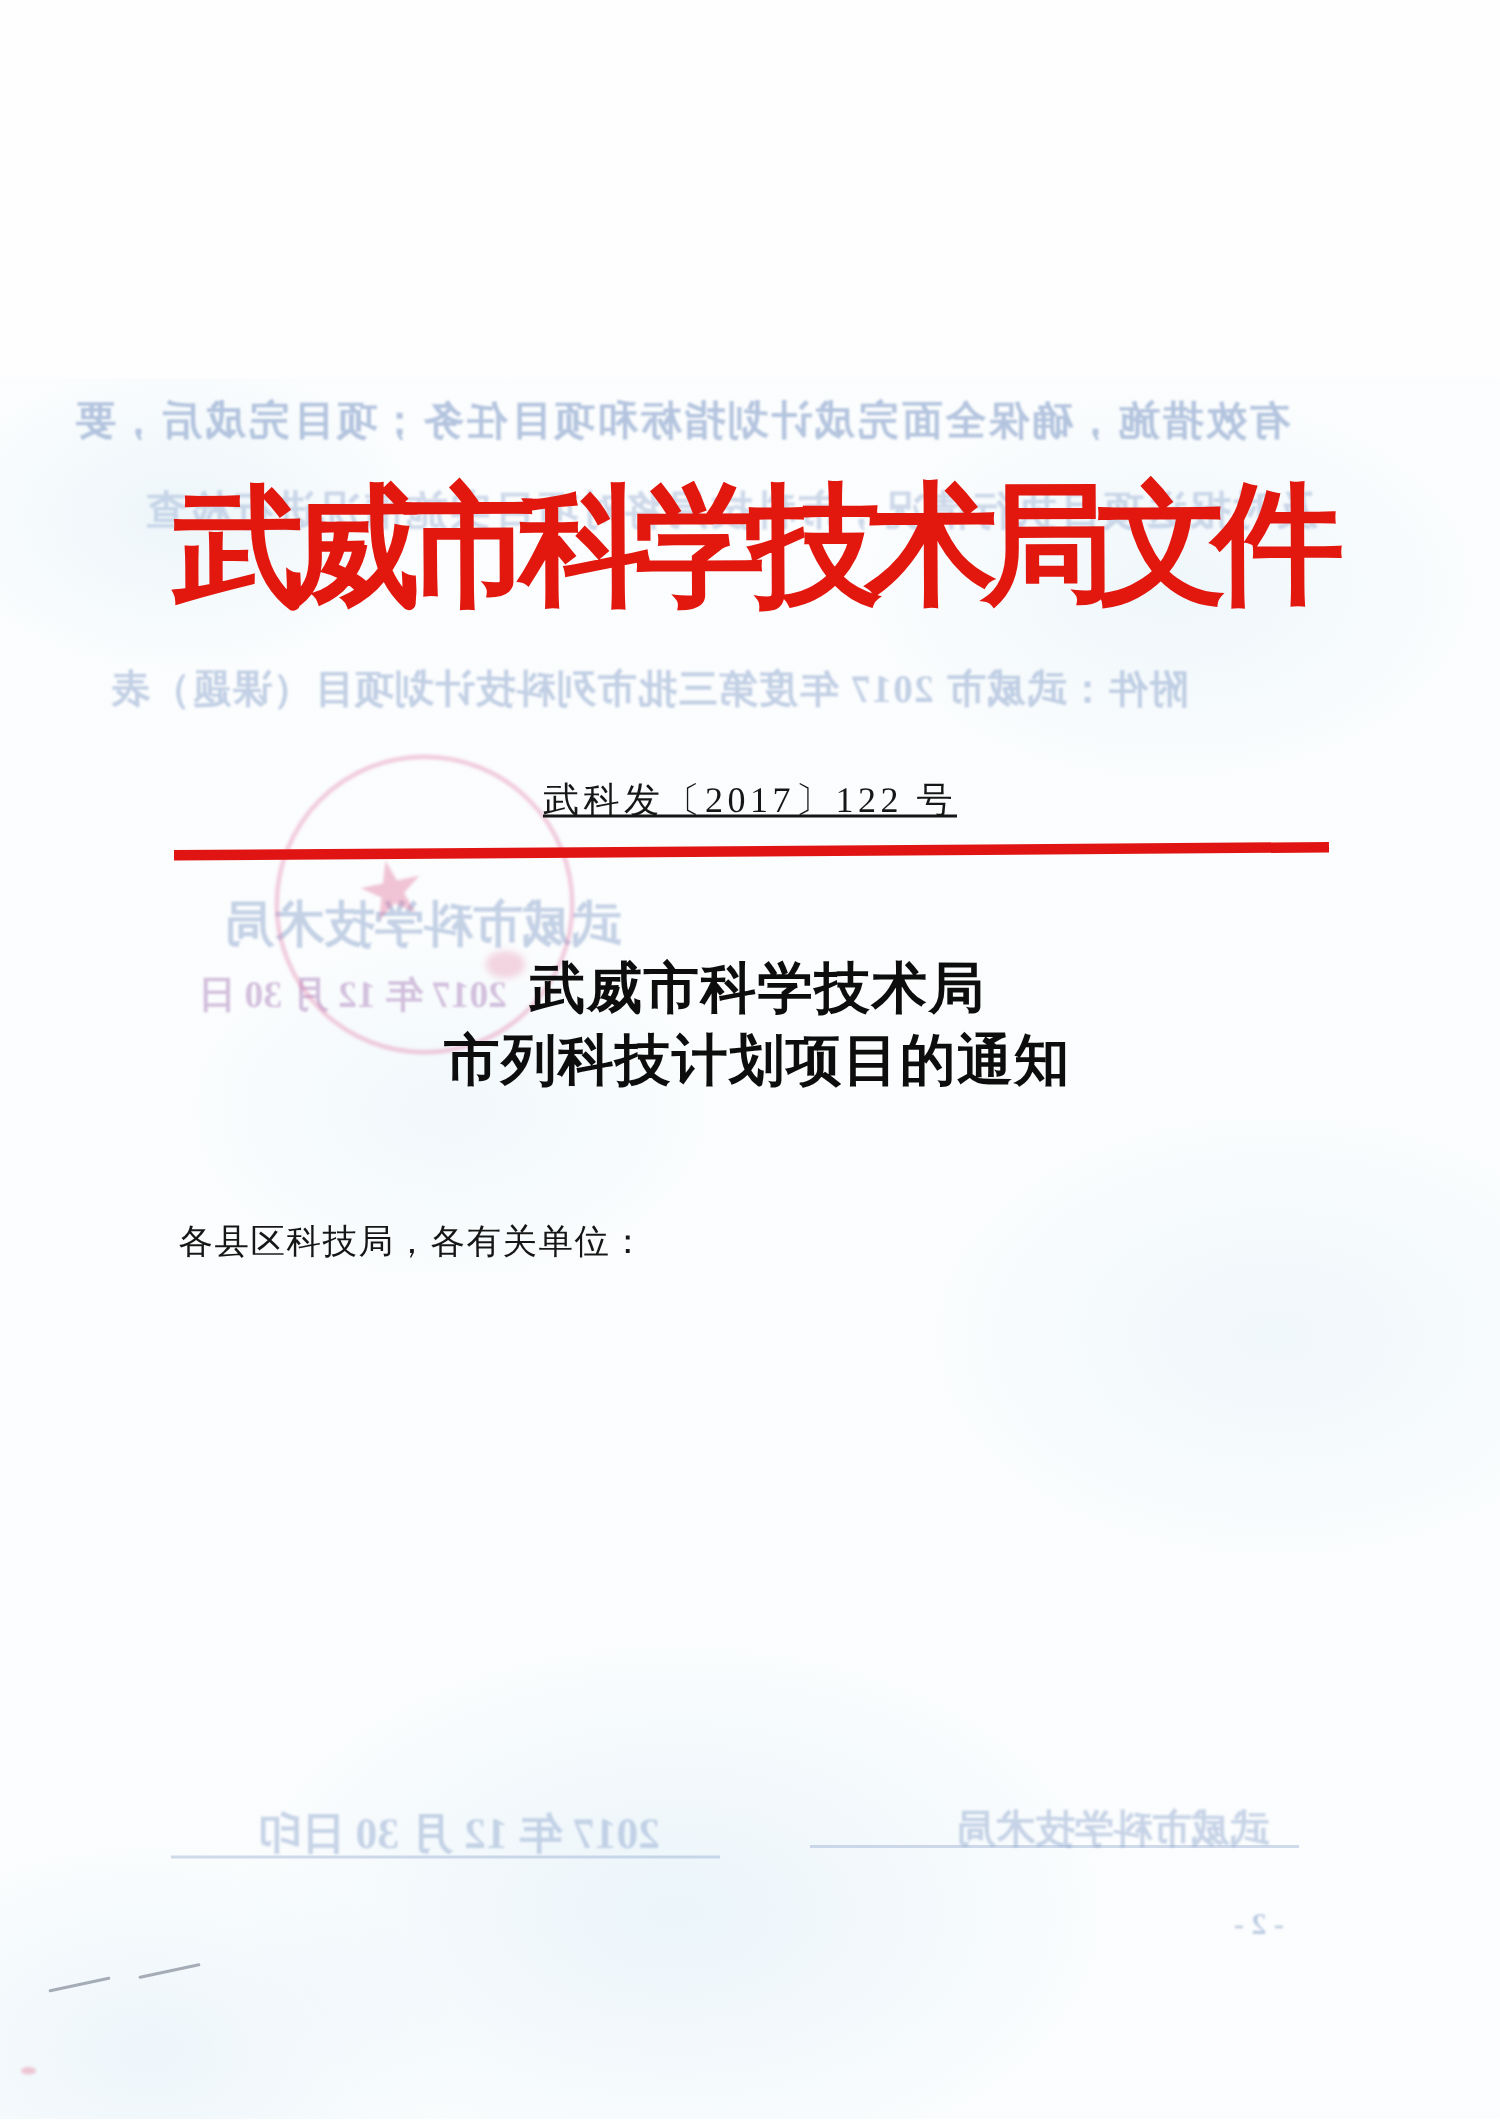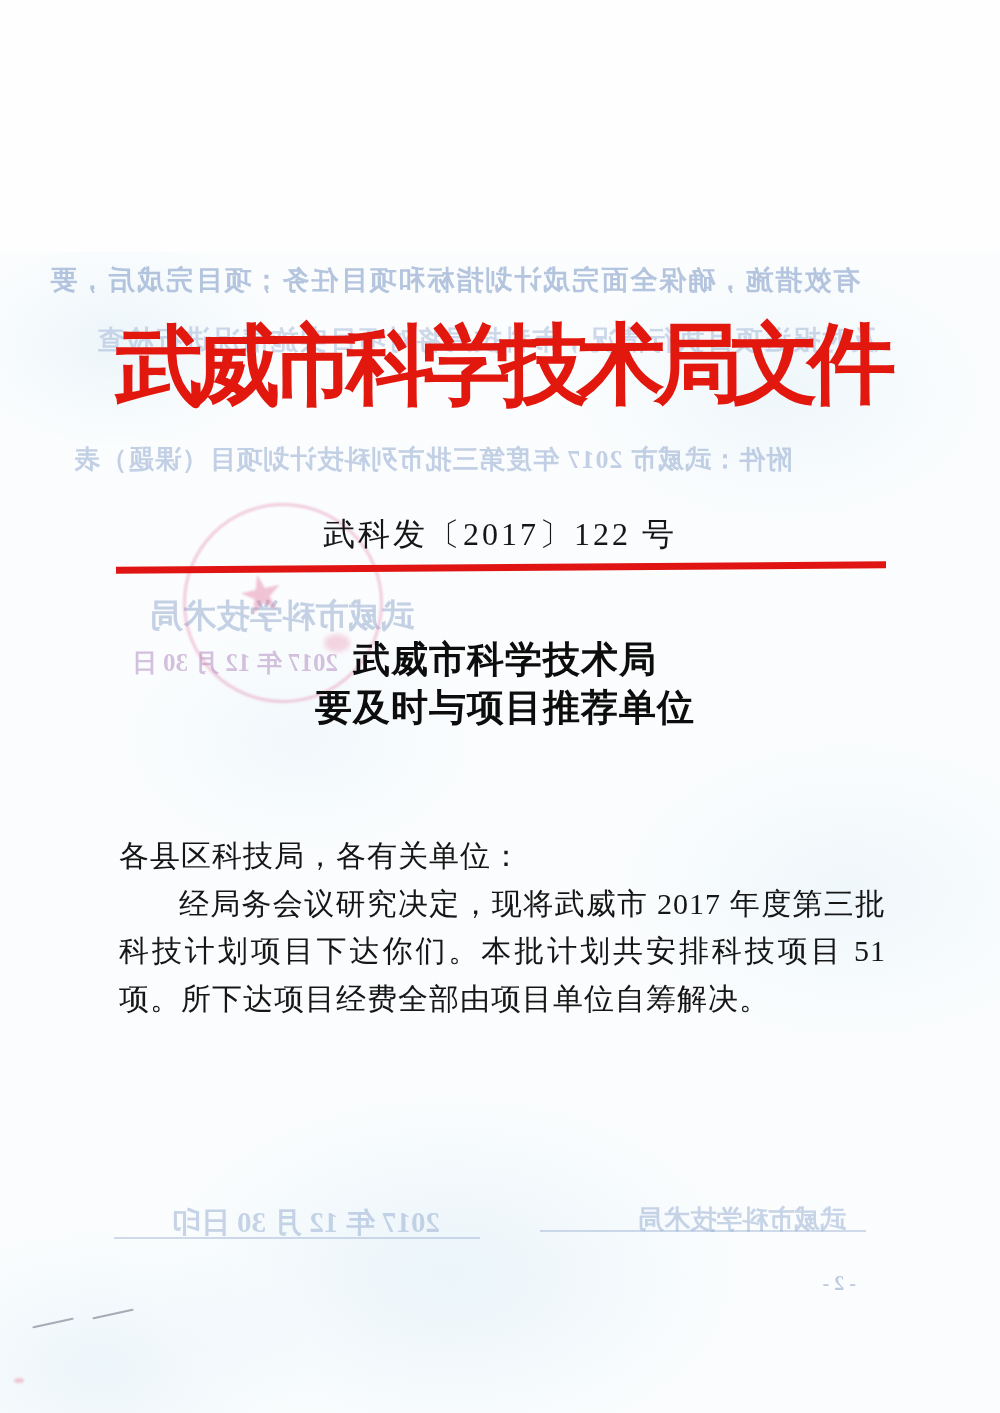--- a/index.html
+++ b/index.html
@@ -54,24 +54,25 @@
     font-size:88px;line-height:108px;font-weight:bold;
     letter-spacing:-11px;
     color:var(--masthead-red,#e2170e);
     transform:rotate(-.25deg);
     z-index:5;
     white-space:nowrap;
   }
   .docnum{
     position:absolute;left:0;right:0;top:514px;
     text-align:center;
-    font-size:32px;line-height:40px;
+    font-size:24px;line-height:40px;
     letter-spacing:3px;
     color:var(--ink,#161616);
     z-index:5;
+    text-decoration:underline;
   }
   .redline{
     position:absolute;left:116px;top:564px;width:770px;height:7px;
     background:var(--rule-red,#e01513);
     transform:rotate(-.4deg);
     z-index:5;
   }
   
   .seal{
     position:absolute;left:183px;top:503px;width:194px;height:194px;
@@ -95,22 +96,22 @@
   .title-block{
     position:absolute;left:10px;right:0;top:636px;
     text-align:center;
     font-size:37px;line-height:48px;font-weight:bold;
     color:#0d0d0d;
     letter-spacing:1px;
     z-index:5;
   }
   
   .body{
-    position:absolute;left:119px;top:832px;width:767px;
-    font-size:30px;line-height:47.5px;
+    position:absolute;left:119px;top:804px;width:767px;
+    font-size:23px;line-height:47.5px;
     color:var(--ink,#161616);
     letter-spacing:1px;
     text-align:justify;
     z-index:5;
   }
   .body .salutation{text-indent:0;}
   .body .para{margin:0;text-indent:2em;}
   
   .pencil{
     position:absolute;height:2px;background:rgba(100,110,125,.55);
@@ -142,26 +143,25 @@
   </div>
 
   <div class="masthead">武威市科学技术局文件</div>
 
   <div class="docnum">武科发〔2017〕122 号</div>
 
   <div class="redline"></div>
 
   <div class="title-block">
     <div>武威市科学技术局</div>
-    <div>要及时与项目推荐单位</div>
+    <div>市列科技计划项目的通知</div>
   </div>
 
   <div class="body">
     <div class="salutation">各县区科技局，各有关单位：</div>
-    <p class="para">经局务会议研究决定，现将武威市 2017 年度第三批科技计划项目下达你们。本批计划共安排科技项目 51 项。所下达项目经费全部由项目单位自筹解决。</p>
   </div>
 
   <div class="bleed bleed-footer-date">2017 年 12 月 30 日印</div>
   <div class="bleed bleed-footer-issuer">武威市科学技术局</div>
   <div class="bleed-rule rule-footer-left"></div>
   <div class="bleed-rule rule-footer-right"></div>
   <div class="bleed bleed-pagenum">- 2 -</div>
 
   <div class="pencil pencil-1"></div>
   <div class="pencil pencil-2"></div>

